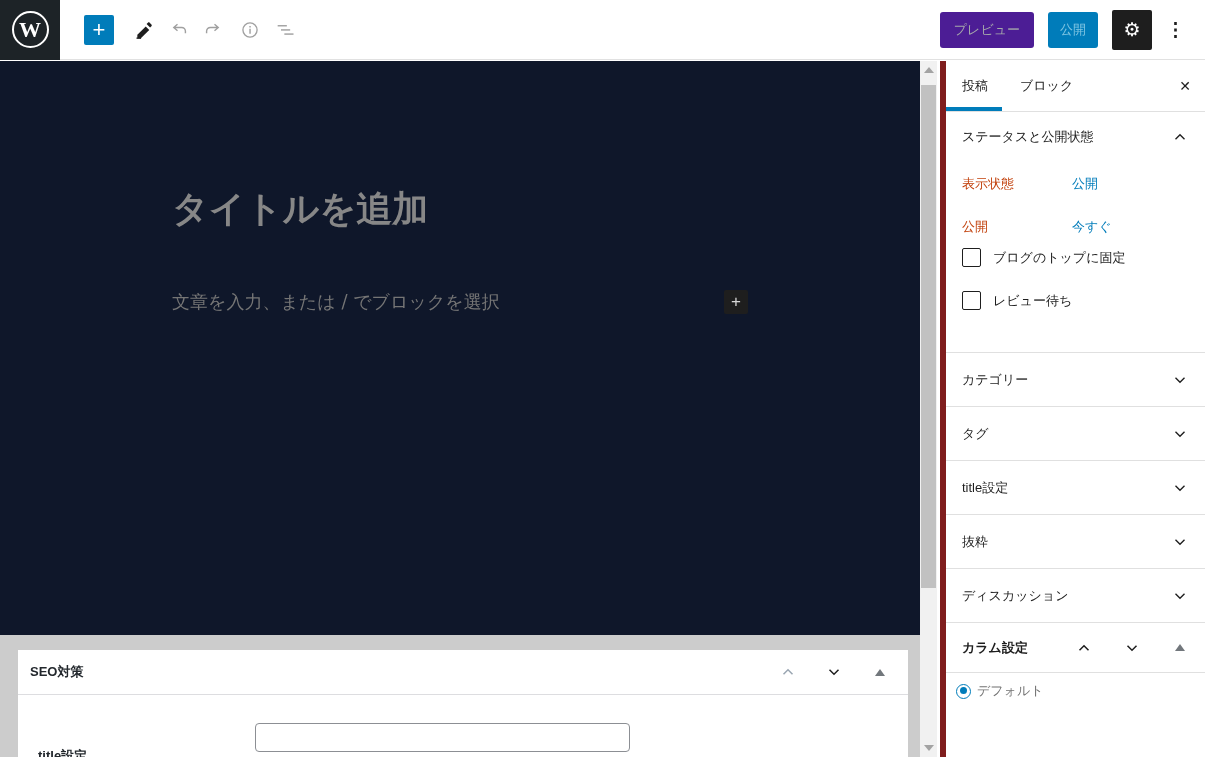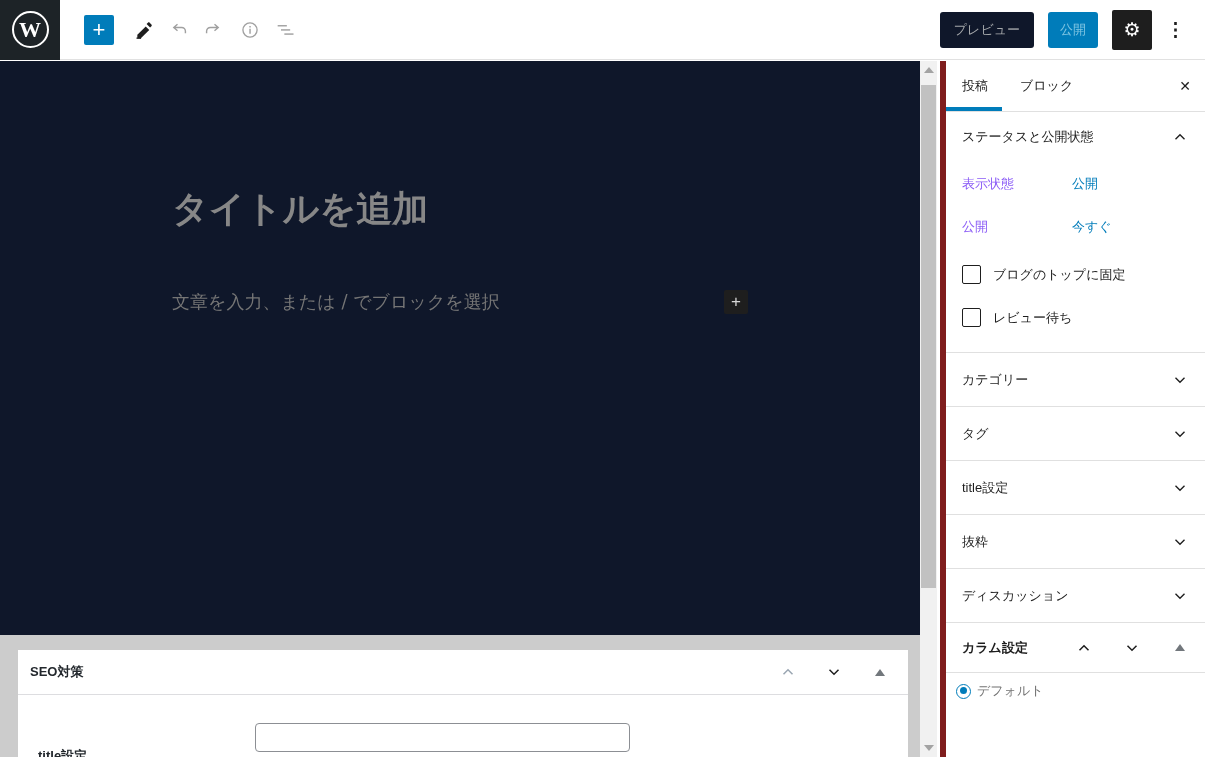--- a/index.html
+++ b/index.html
@@ -13,21 +13,21 @@
   .wp-logo { width:60px; height:60px; background:#1d2327; display:flex; align-items:center; justify-content:center; flex:0 0 auto; cursor:pointer; }
   .wp-logo .circle { width:37px; height:37px; border:2.5px solid #fff; border-radius:50%;
     display:flex; align-items:center; justify-content:center;
     font-family:"Liberation Serif", serif; font-size:22px; font-weight:bold; color:#fff; }
   .inserter-btn { width:30px; height:30px; margin-left:24px; background:#007cba; border:none; border-radius:2px;
     color:#fff; font-size:22px; font-weight:300; line-height:26px; display:flex; align-items:center; justify-content:center; cursor:pointer; }
   .tb-icon { width:20px; height:20px; display:flex; align-items:center; justify-content:center; background:none; border:none; cursor:pointer; padding:0; }
   .pencil { margin-left:20px; }
   .undo { margin-left:16px; } .redo { margin-left:12px; } .info { margin-left:18px; } .listview { margin-left:16px; }
   .tb-right { margin-left:auto; display:flex; align-items:center; margin-right:14px; }
-  .btn-preview { height:36px; padding:0 14px; background:#0f172a; border:none; border-radius:3px;
+  .btn-preview { height:36px; padding:0 14px; background:#4c1d95; border:none; border-radius:3px;
     color:#a5a8ab; font-size:13px; cursor:pointer; }
   .btn-publish { height:36px; padding:0 12px; margin-left:14px; background:#007cba; border:none; border-radius:3px;
     color:#7fc5e2; font-size:13px; cursor:pointer; }
   .btn-gear { width:40px; height:40px; margin-left:14px; background:#1e1e1e; border:none; border-radius:2px;
     color:#fff; font-size:19px; display:flex; align-items:center; justify-content:center; cursor:pointer; }
   .btn-more { margin-left:8px; background:none; border:none; color:#1e1e1e; font-size:19px; font-weight:bold;
     letter-spacing:0; line-height:1; cursor:pointer; padding:4px 6px; }
 
   
   .canvas { position:absolute; top:61px; left:0; width:920px; height:574px; background:#0f172a; }
@@ -68,24 +68,24 @@
   .tabs { position:relative; height:51px; border-bottom:1px solid #e0e0e0; display:flex; align-items:center; }
   .tab { height:100%; display:flex; align-items:center; padding:0 16px; cursor:pointer; color:#1e1e1e; }
   .tab-active-bar { position:absolute; bottom:0; left:0; width:56px; height:4px; background:#007cba; }
   .tab-close { margin-left:auto; margin-right:14px; background:none; border:none; font-size:14px; color:#1e1e1e; cursor:pointer; }
 
   .panel-header { height:50px; display:flex; align-items:center; padding:0 16px; cursor:pointer; }
   .panel-header .chev { margin-left:auto; color:#1e1e1e; display:flex; }
   .status-section { border-bottom:1px solid #e0e0e0; height:241px; }
   .status-content { padding:0 16px; }
   .kv-row { height:43px; display:flex; align-items:center; }
-  .kv-label { width:110px; color:#8b5cf6; }
+  .kv-label { width:110px; color:#c2410c; }
   .kv-link { color:#007cba; background:none; border:none; font-size:13px; cursor:pointer; padding:0; }
   .cb-row { display:flex; align-items:center; cursor:pointer; }
-  .cb-row1 { margin-top:17px; } .cb-row2 { margin-top:24px; }
+  .cb-row1 { } .cb-row2 { margin-top:24px; }
   .checkbox { width:19px; height:19px; border:1.5px solid #1e1e1e; border-radius:2px; background:#fff; flex:0 0 auto; }
   .cb-label { margin-left:12px; }
 
   .collapsed-row { height:54px; display:flex; align-items:center; padding:0 16px;
     border-bottom:1px solid #e0e0e0; cursor:pointer; }
   .collapsed-row .chev { margin-left:auto; display:flex; }
 
   .column-row { height:50px; display:flex; align-items:center; padding:0 16px; border-bottom:1px solid #e0e0e0; }
   .column-title { font-weight:bold; color:#1e1e1e; }
   .column-btns { margin-left:auto; display:flex; align-items:center; }

